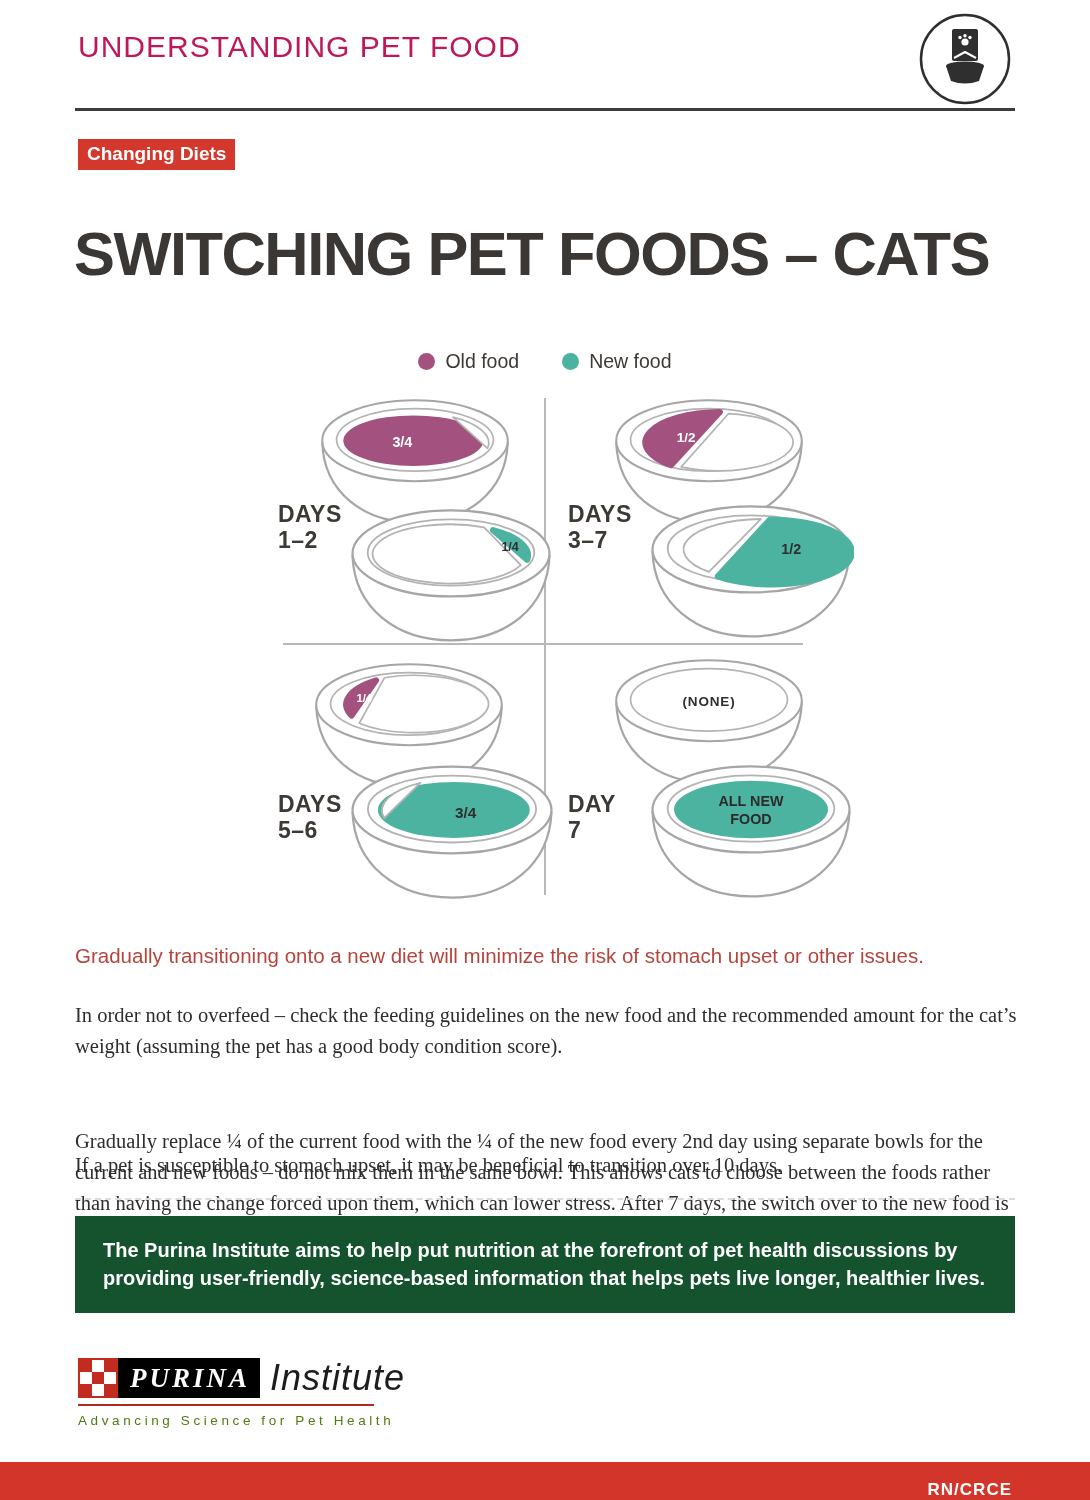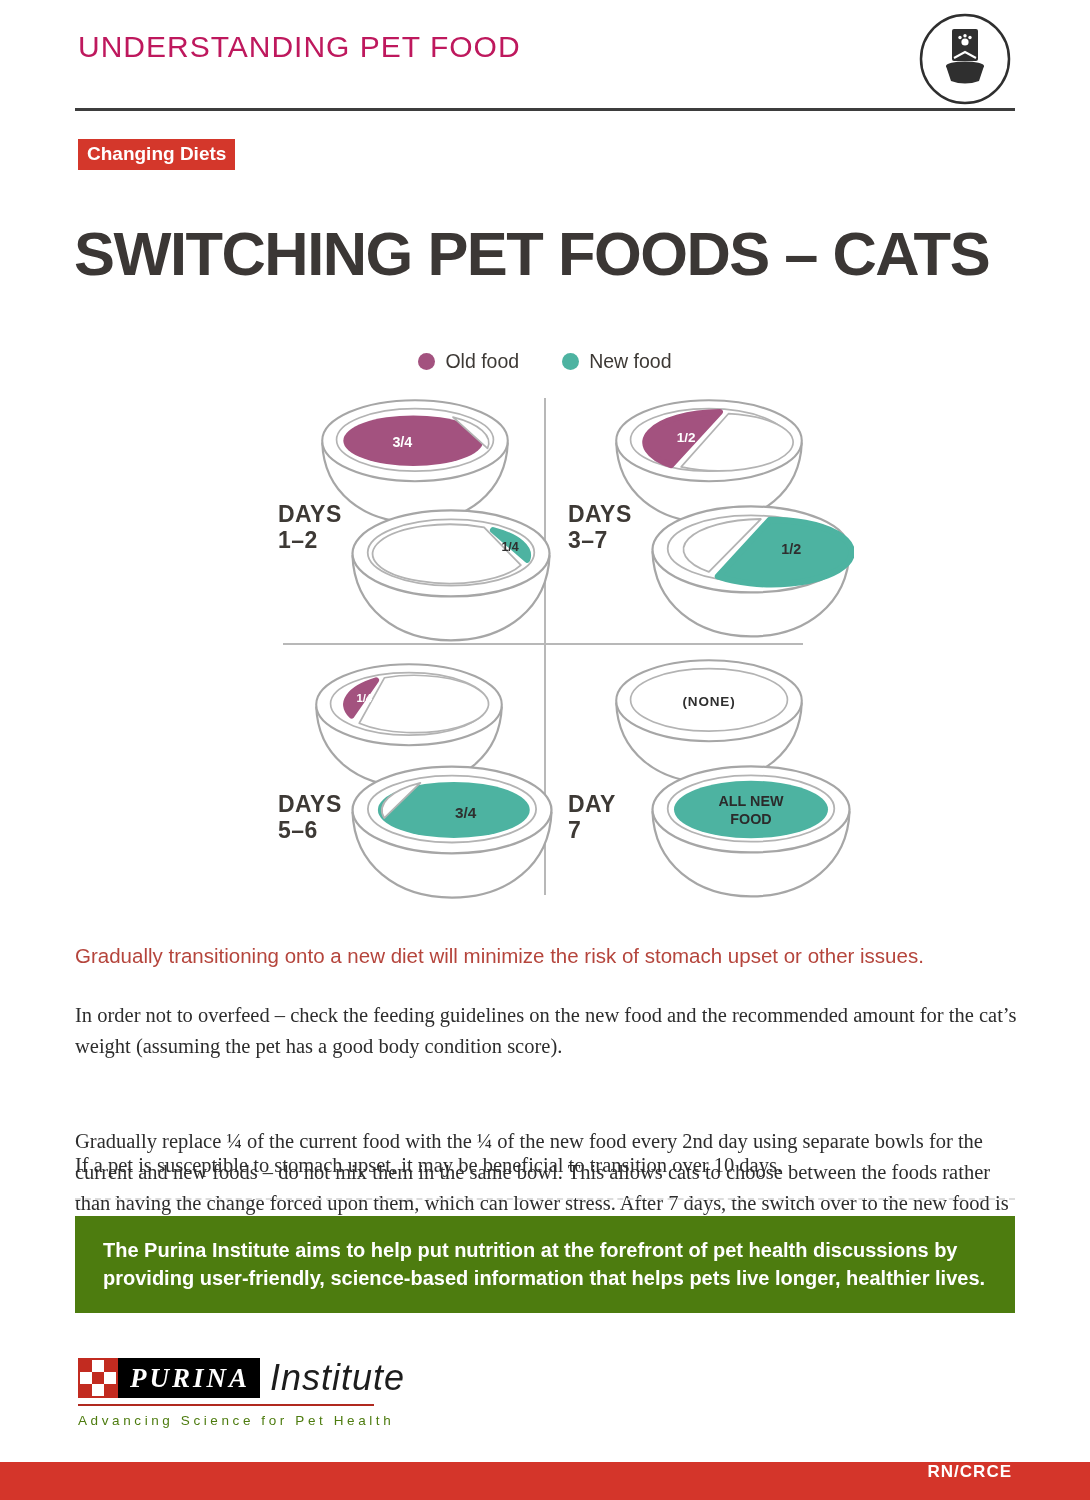--- a/index.html
+++ b/index.html
@@ -49,39 +49,39 @@
   }
   .para {
     position:absolute; left:75px; width:945px;
     font-family:"Liberation Serif", serif; font-size:20.5px; color:#2d2d2d; line-height:1.52;
   }
   .p1 { top:1000px; }
   .p2 { top:1126px; }
   .p3 { top:1150px; }
   .dashed-sep { position:absolute; left:75px; top:1198px; width:940px; border-top:2px dashed #dcdcdc; }
   .red-box {
-    position:absolute; left:75px; top:1216px; width:940px; background:#4d7c0f;
+    position:absolute; left:75px; top:1216px; width:940px; background:#14532d;
     color:#ffffff; font-size:20px; font-weight:700; line-height:1.42; padding:20px 28px;
   }
   
   .logo-row { position:absolute; left:78px; top:1357px; display:flex; align-items:center; height:42px;font-style:italic; }
   .checkerboard { width:40px; height:40px; display:grid; grid-template-columns:repeat(3,1fr); grid-template-rows:repeat(3,1fr); border:2px solid #c22b20; }
   .cb-r { background:#c22b20; } .cb-w { background:#ffffff; }
   .purina-box {
     background:#000000; color:#ffffff; height:40px; display:flex; align-items:center;
     font-family:"Liberation Serif", serif; font-weight:700; font-size:27px; letter-spacing:3px;
     padding:0 10px 0 12px;
   }
   .institute { font-size:36px; color:#1d1d1d; font-weight:400; margin-left:10px; letter-spacing:1px; }
   .logo-redline { position:absolute; left:78px; top:1404px; width:296px; height:2px; background:#b0291f; }
   .tagline { position:absolute; left:78px; top:1413px; font-size:13.5px; letter-spacing:3.6px; color:#4d7c0f; }
   
   .footer-bar {
     position:absolute; left:0; bottom:0; width:1090px; height:38px; background:#d4352a;
-    display:flex; align-items:flex-start; justify-content:flex-end; padding-right:78px;
+    display:flex; align-items:flex-end; justify-content:flex-end; padding-right:78px;
   }
   .footer-code { color:#ffffff; font-size:17px; font-weight:700; letter-spacing:1px; }
 </style>
 </head>
 <body>
 
 <div class="page">
 
   <div class="header-title">UNDERSTANDING PET FOOD</div>
   <div class="header-icon">

